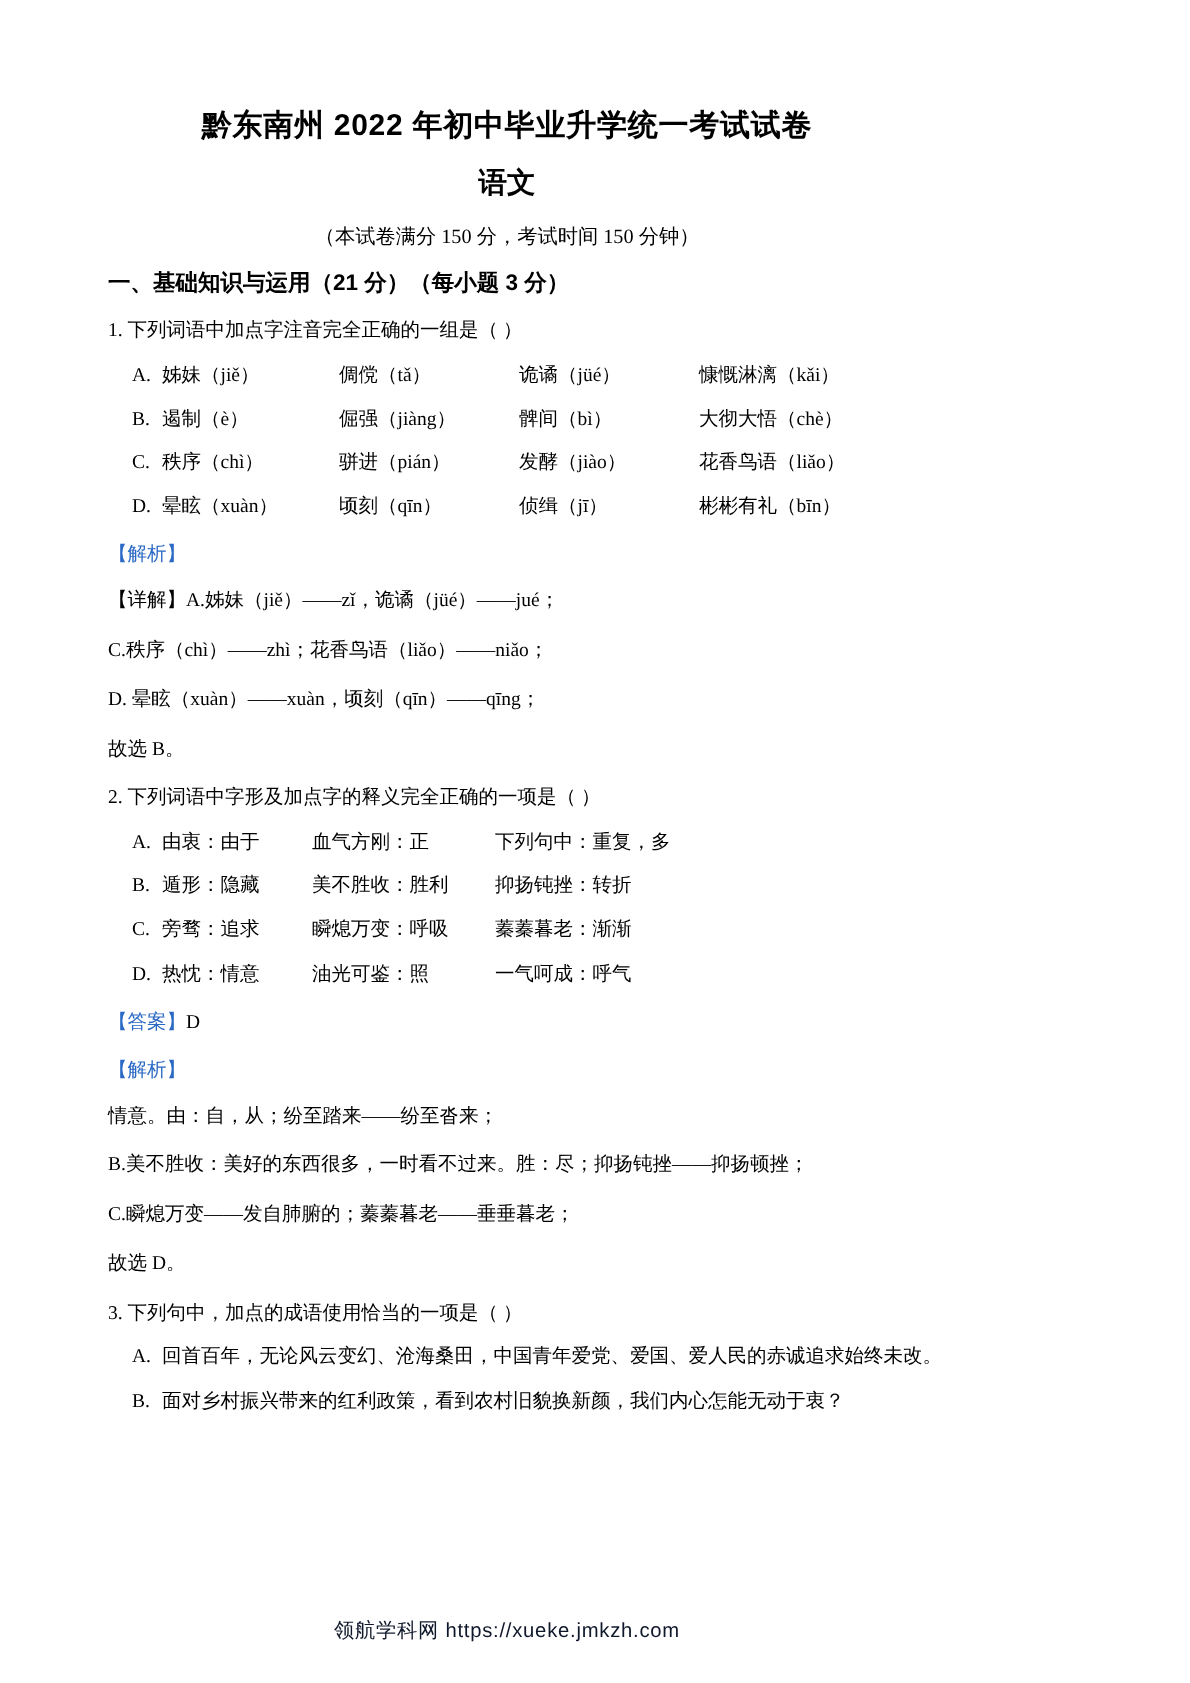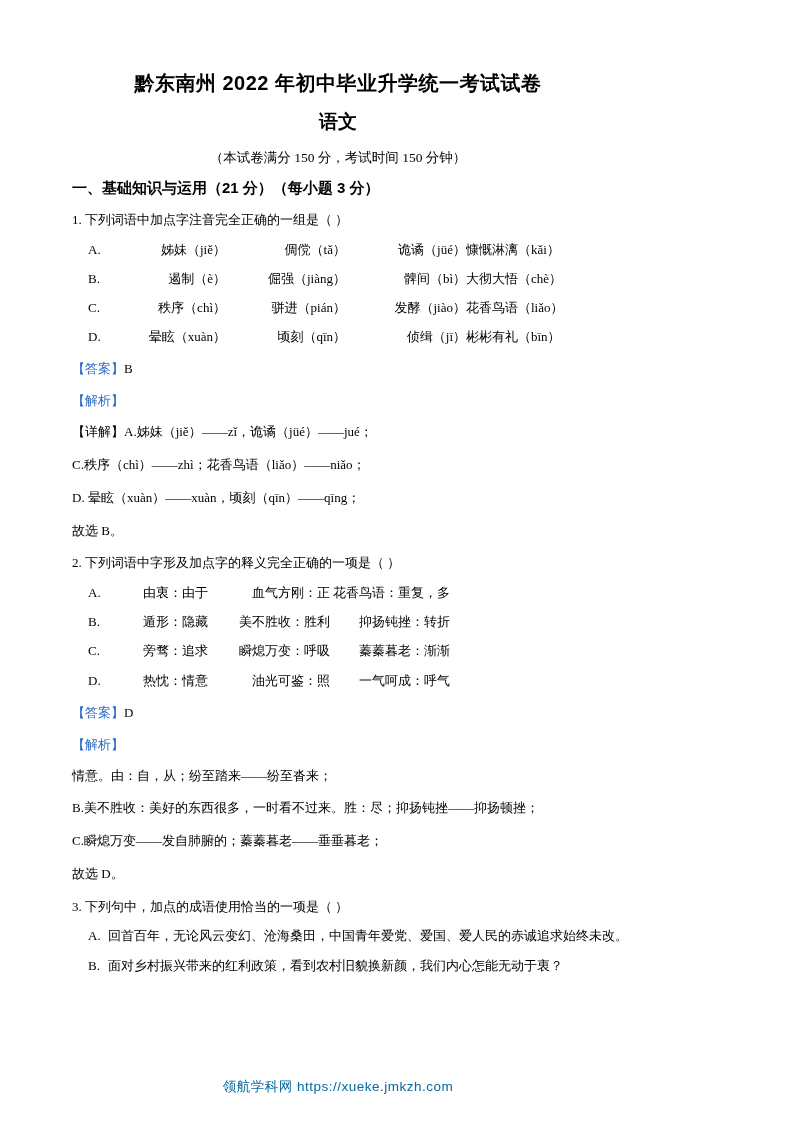--- a/index.html
+++ b/index.html
@@ -60,21 +60,20 @@
     padding-left: 16px;
     line-height: 1.4;
   }
   .opt-label {
     width: 20px;
     flex: 0 0 20px;
   }
   .opt-cell {
     position: relative;
     white-space: nowrap;
-    text-align: right;
   }
   
   .q1 .c1 { flex: 0 0 118px; }
   .q1 .c2 { flex: 0 0 120px; }
   .q1 .c3 { flex: 0 0 120px; }
   .q1 .c4 { flex: 0 0 auto; }
   
   .q2 .c1 { flex: 0 0 100px; }
   .q2 .c2 { flex: 0 0 122px; }
   .q2 .c3 { flex: 0 0 120px; }
@@ -91,21 +90,21 @@
     margin: 12px 0 0 0;
     line-height: 1.6;
   }
   .footer {
     position: absolute;
     left: 0;
     right: 0;
     bottom: 26px;
     text-align: center;
     font-size: 13.5px;
-    color: #0369a1;
+    color: #0f172a;
     font-family: "Liberation Sans", "DejaVu Sans", sans-serif;
     letter-spacing: 0.5px;
   }
 </style>
 </head>
 <body>
 
 <div class="page">
 
   <div class="doc-title">黔东南州 2022 年初中毕业升学统一考试试卷</div>
@@ -139,38 +138,35 @@
   </div>
   <div class="opt-row q1">
     <span class="opt-label">D.</span>
     <span class="opt-cell c1">晕眩（xuàn）</span>
     <span class="opt-cell c2">顷刻（qīn）</span>
     <span class="opt-cell c3">侦缉（jī）</span>
     <span class="opt-cell c4">彬彬有礼（bīn）</span>
   </div>
 
   <div class="tag">
-    <span class="brk">【答案】</span><span class="val">B</span>
-  </div>
-  <div class="tag">
     <span class="brk">【解析】</span>
   </div>
 
   <div class="para">【详解】A.姊妹（jiě）——zǐ，诡谲（jüé）——jué；</div>
   <div class="para">C.秩序（chì）——zhì；花香鸟语（liǎo）——niǎo；</div>
   <div class="para">D. 晕眩（xuàn）——xuàn，顷刻（qīn）——qīng；</div>
   <div class="para">故选 B。</div>
 
   <div class="q-stem">2. 下列词语中字形及加点字的释义完全正确的一项是（     ）</div>
 
   <div class="opt-row q2">
     <span class="opt-label">A.</span>
     <span class="opt-cell c1">由衷：由于</span>
     <span class="opt-cell c2">血气方刚：正</span>
-    <span class="opt-cell c3">花香鸟语：重复，多</span>
+    <span class="opt-cell c3">下列句中：重复，多</span>
   </div>
   <div class="opt-row q2">
     <span class="opt-label">B.</span>
     <span class="opt-cell c1">遁形：隐藏</span>
     <span class="opt-cell c2">美不胜收：胜利</span>
     <span class="opt-cell c3">抑扬钝挫：转折</span>
   </div>
   <div class="opt-row q2">
     <span class="opt-label">C.</span>
     <span class="opt-cell c1">旁骛：追求</span>

